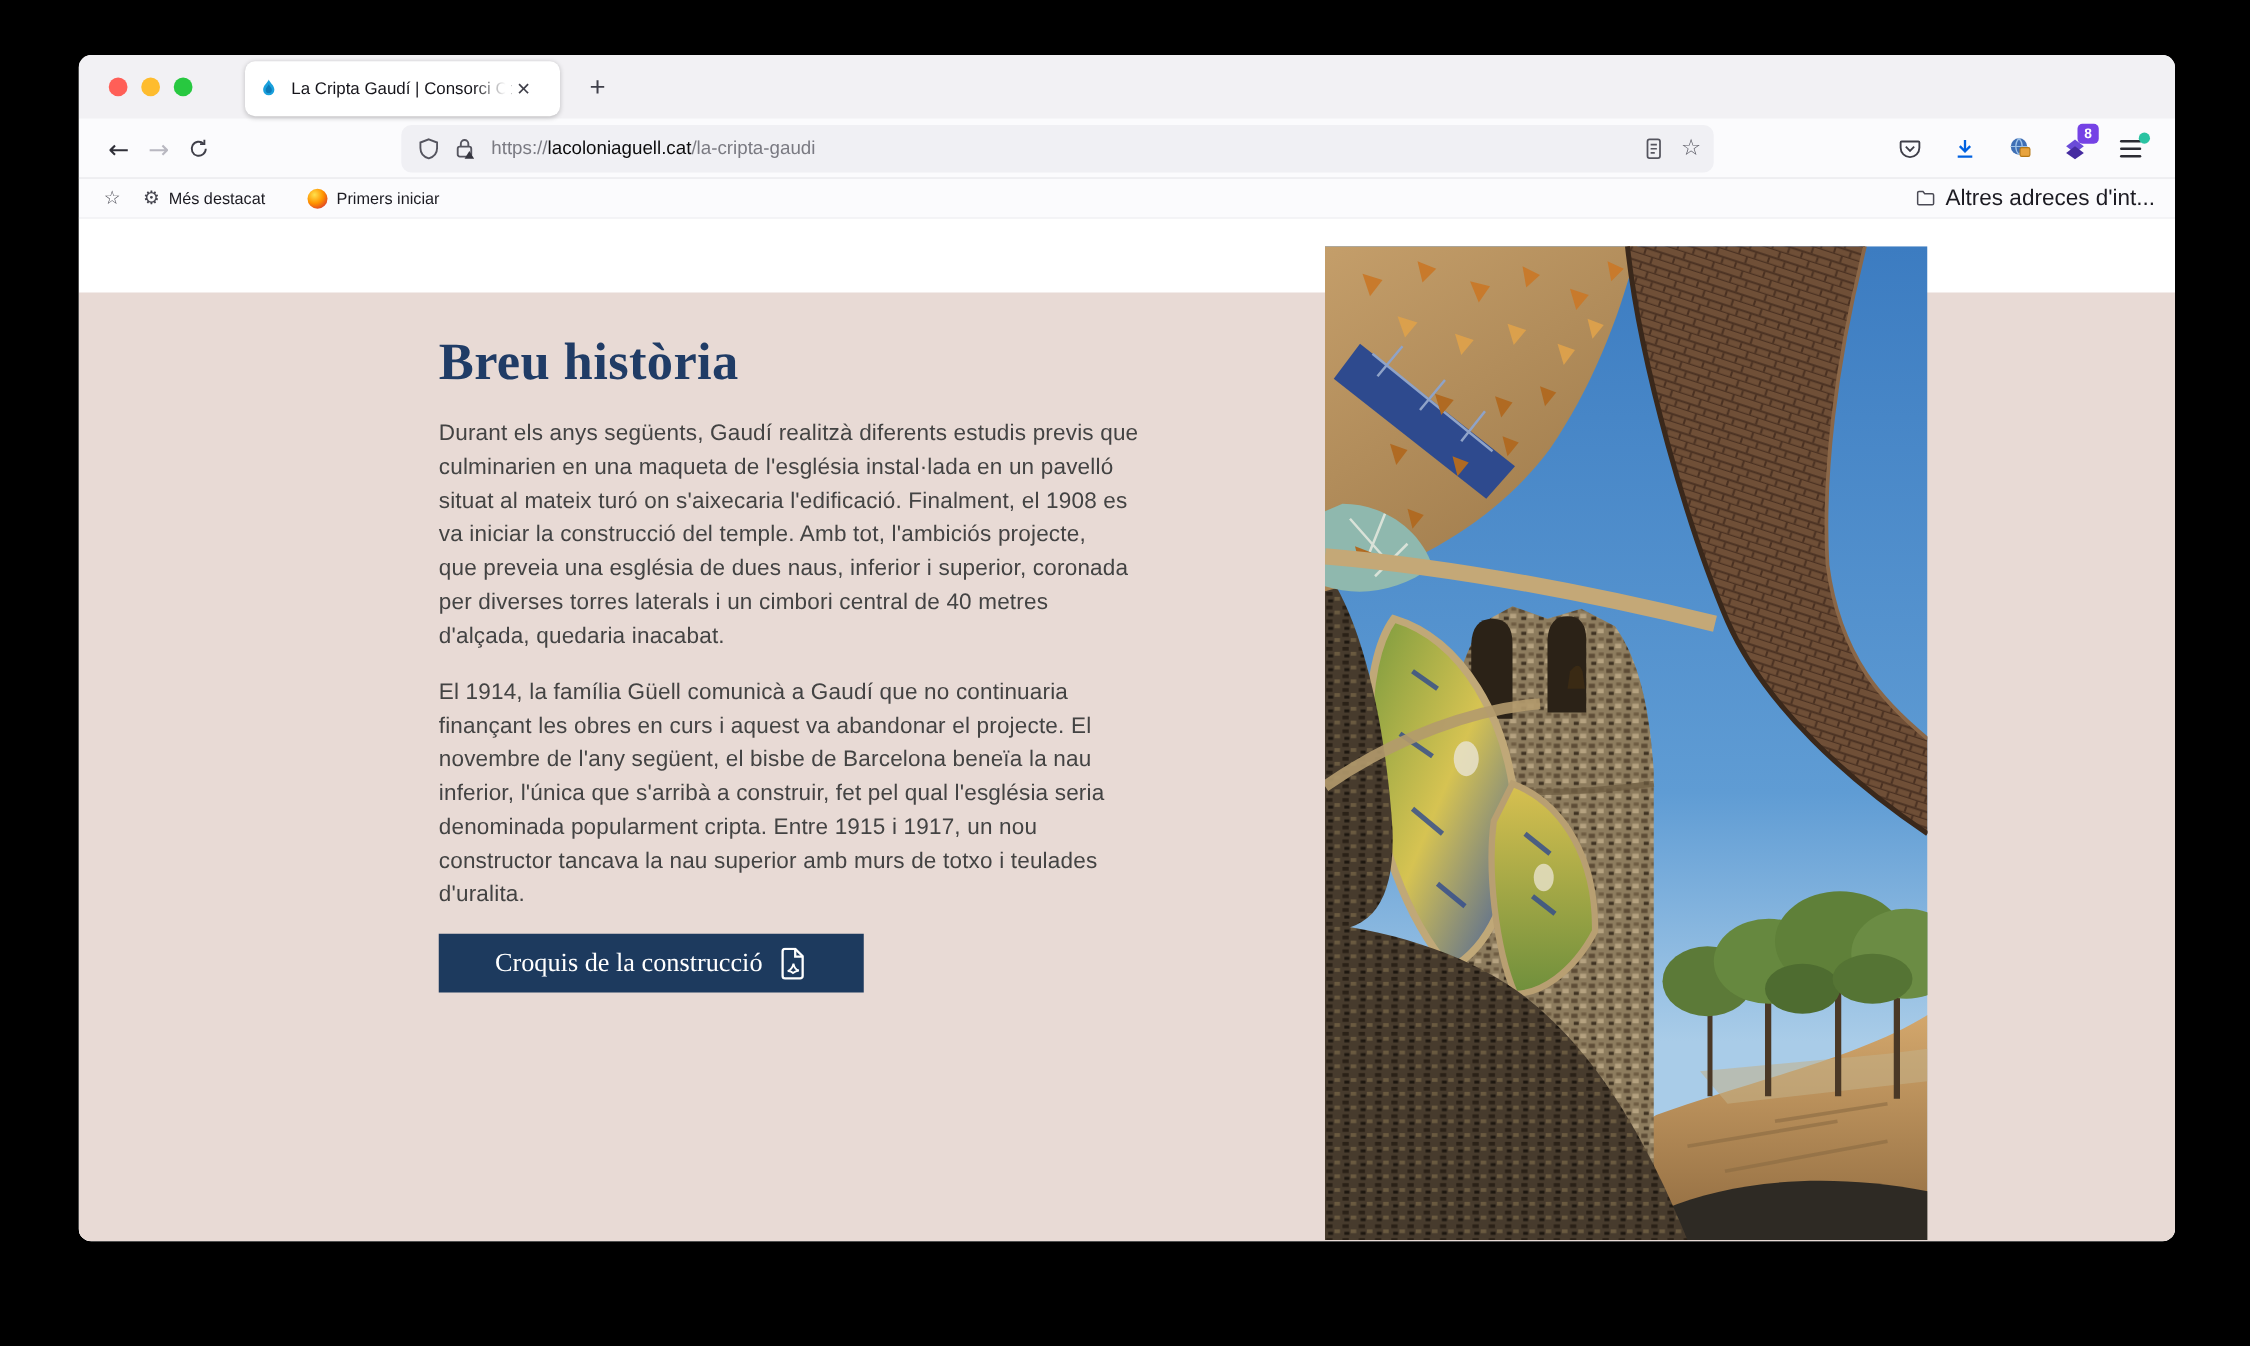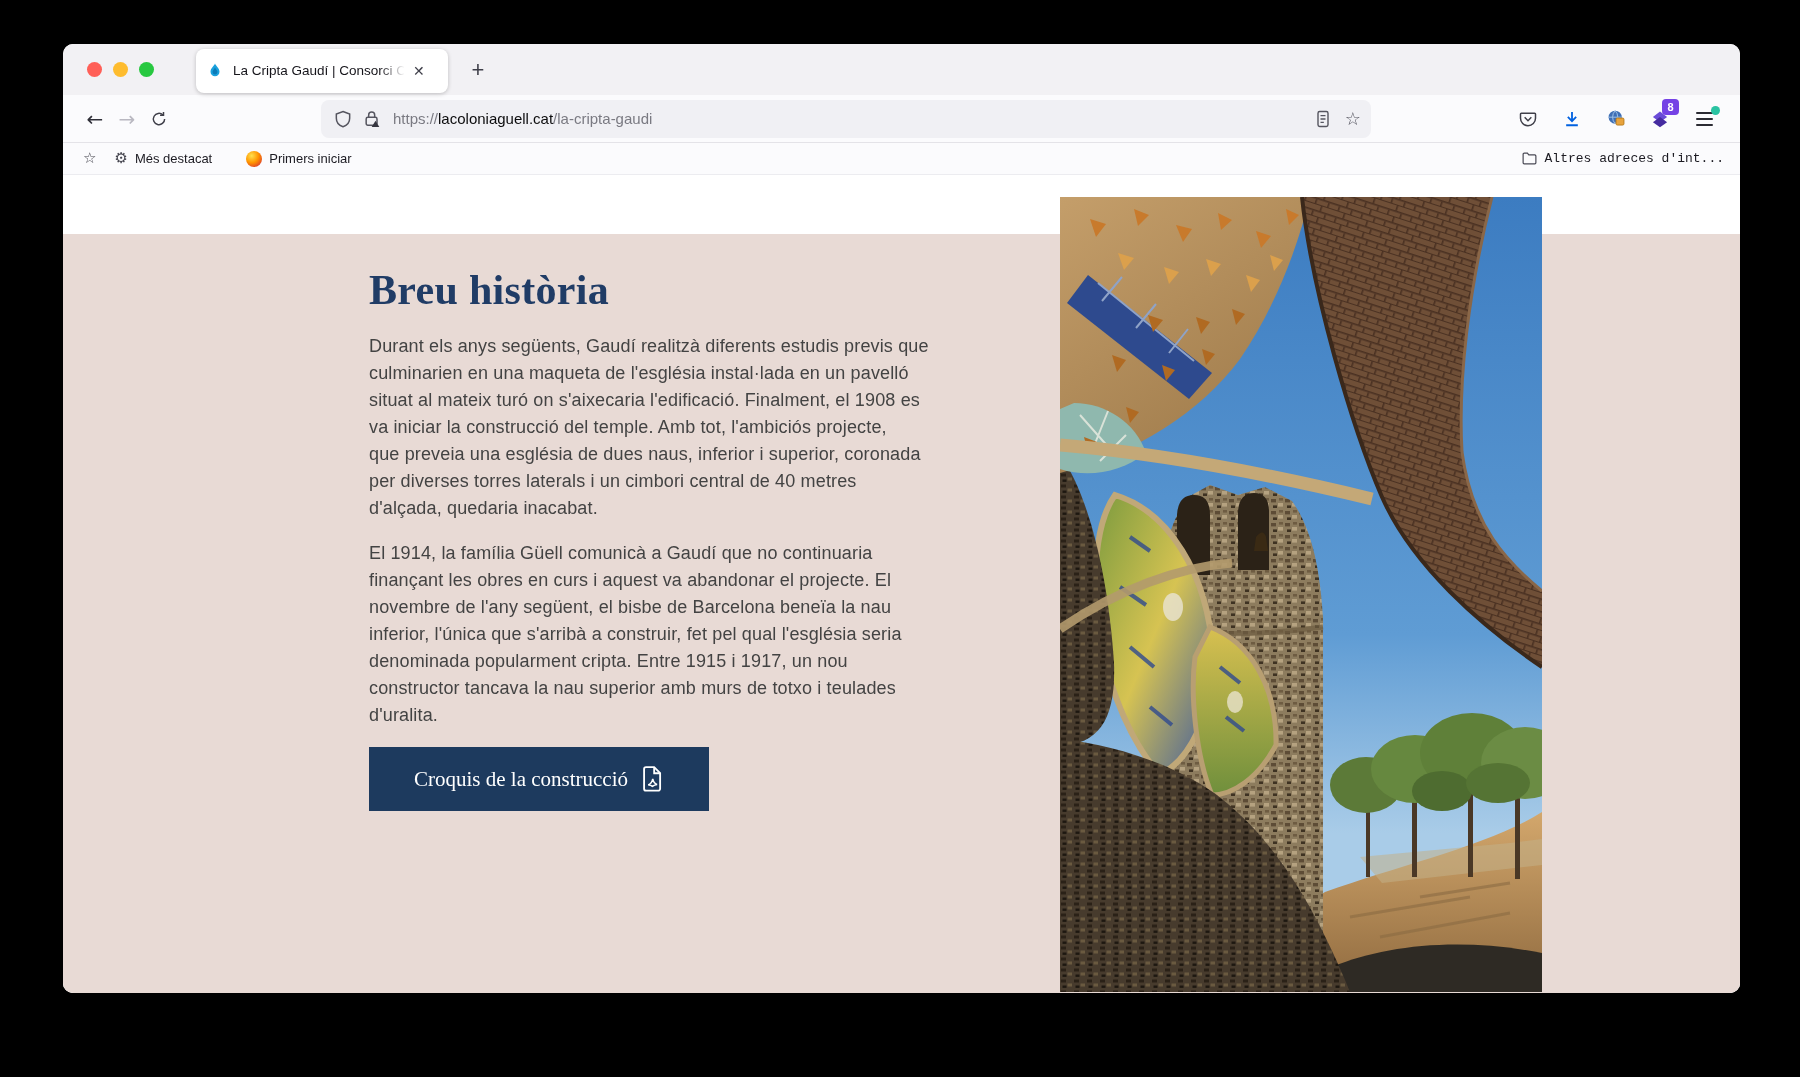--- a/index.html
+++ b/index.html
@@ -50,32 +50,32 @@
   .green-dot { position:absolute; top:-6px; right:-7px; width:9px; height:9px; border-radius:50%; background:#2ac3a2; }
 
   
   .bookmarks { height:32px; background:#fbfbfd; display:flex; align-items:center; padding:0 16px; flex:none;
                border-bottom:1px solid #ececf0; }
   .bm-item { display:flex; align-items:center; gap:7px; font-size:13px; color:#1c1b22; margin-right:26px; padding:3px 4px; border-radius:4px; }
   .bm-ico { width:16px; height:16px; flex:none; display:flex; align-items:center; justify-content:center; }
   .glyph { font-family:"DejaVu Sans", sans-serif; font-size:15px; color:#45454f; line-height:1; }
   .ffx { width:16px; height:16px; border-radius:50%;
          background:radial-gradient(circle at 35% 30%, #ffe14d, #ff9500 45%, #e8561d 72%, #a92b77); }
-  .bm-right { margin-left:auto; display:flex; align-items:center; gap:7px; font-size:13px; color:#1c1b22;font-family:Liberation Mono, monospace; }
+  .bm-right { margin-left:auto; display:flex; align-items:center; gap:7px; font-size:18px; color:#1c1b22; }
 
   
   .content { flex:1; position:relative; background:#fff; overflow:hidden; }
   .pink { position:absolute; left:0; right:0; top:59px; bottom:0; background:#e8dad5; }
   .photo { position:absolute; left:997px; top:22px; width:482px; height:795px; display:block; }
 
-  .article { position:absolute; left:306px; top:0; width:700px; }
+  .article { position:absolute; left:288px; top:0; width:700px; }
   .article h1 { font-family:"Liberation Serif", serif; font-weight:700; font-size:42px; line-height:1.2;
                 color:#203c66; margin:90px 0 18px; letter-spacing:.3px; }
   .article p { font-size:18px; line-height:27px; color:#434343; margin:0 0 18px; white-space:pre-line; letter-spacing:.15px; }
-  .cta { margin-top:14px; width:340px; height:64px; background:#1d3a5e; border:none; color:#fff;
+  .cta { margin-top:14px; width:340px; height:47px; background:#1d3a5e; border:none; color:#fff;
          font-family:"Liberation Serif", serif; font-size:21px; display:flex; align-items:center; justify-content:center;
          gap:12px; cursor:pointer; }
   .cta svg { flex:none; }
 </style>
 </head>
 <body>
 
 <div class="window">
 
   <div class="tabstrip">

